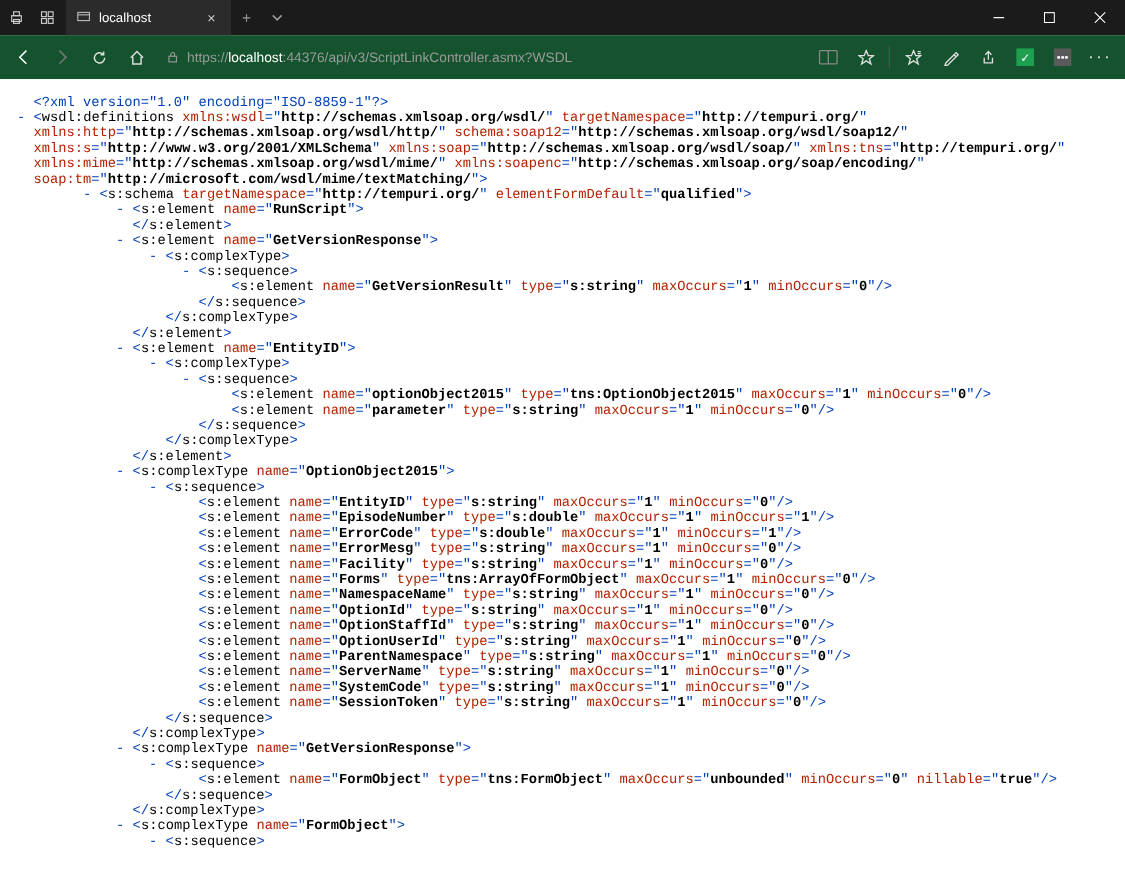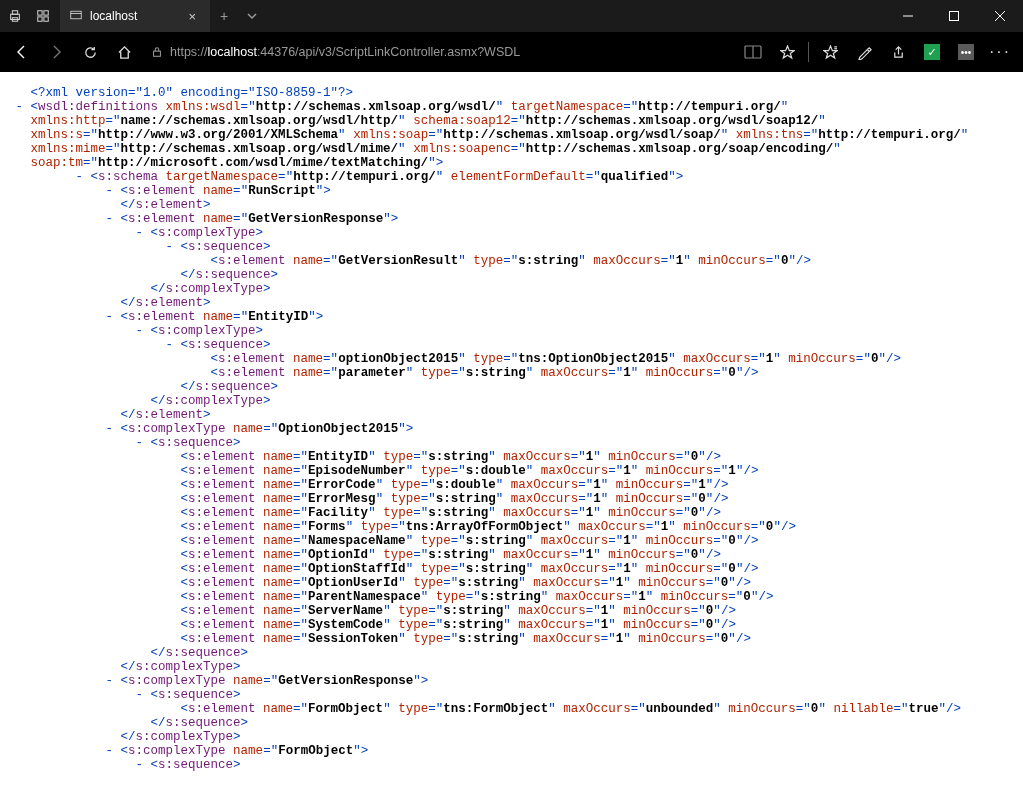--- a/index.html
+++ b/index.html
@@ -38,21 +38,21 @@
 .tab-close { font-size: 13px; color: #ccc; margin-left: auto; padding: 0 4px; }
 .tab-plus { display: flex; align-items: center; padding: 0 10px; color: #999; font-size: 14px; }
 .tab-chev { display: flex; align-items: center; padding: 0 8px; color: #999; }
 .spacer { flex: 1; }
 .win-controls { display: flex; }
 .win-btn { width: 46px; height: 32px; display: flex; align-items: center; justify-content: center; color: #fff; }
 .win-btn svg { width: 10px; height: 10px; }
 
 .navbar {
   height: 40px;
-  background: #000000;
+  background: #14532d;
   display: flex;
   align-items: center;
   padding: 0 6px;
   gap: 2px;
 }
 .nav-btn { width: 32px; height: 32px; display: flex; align-items: center; justify-content: center; color: #ddd; }
 .nav-btn.dim { color: #777; }
 .addr {
   flex: 1;
   height: 28px;
@@ -79,21 +79,21 @@
   font-size: 12.5px;
   line-height: 1.12;
   color: #000;
 }
 .content::-webkit-scrollbar { width: 16px; }
 .content::-webkit-scrollbar-track { background: #f0f0f0; }
 .content::-webkit-scrollbar-thumb { background: #c5c5c5; }
 
 .l { white-space: pre; }
 .pi { color: #003fb8; } 
-.tag { color: #701a75; } 
+.tag { color: #000000; } 
 .attr { color: #b22200; } 
 .valb { color: #000; font-weight: bold; }
 .punct { color: #003fb8; }
 .dash { color: #003fb8; }
 
 </style>
 </head>
 <body>
 
 <div class="titlebar">
@@ -227,21 +227,21 @@
       </div>
     <div class="r-btn">
         <span style="font-size:16px;color:#ddd;letter-spacing:2px">···</span>
       </div>
   </div>
 </div>
 
 <div class="content" id="xml-out">
     <div class="l">   <span class="pi">&lt;?xml version="1.0" encoding="ISO-8859-1"?&gt;</span></div>
     <div class="l"> <span class="dash">-</span> <span class="punct">&lt;</span><span class="tag">wsdl:definitions</span><span class="attr"> xmlns:wsdl</span><span class="punct">=</span><span class="punct">"</span><span class="valb">http://schemas.xmlsoap.org/wsdl/</span><span class="punct">"</span><span class="attr"> targetNamespace</span><span class="punct">=</span><span class="punct">"</span><span class="valb">http://tempuri.org/</span><span class="punct">"</span></div>
-    <div class="l">  <span class="attr"> xmlns:http</span><span class="punct">=</span><span class="punct">"</span><span class="valb">name://schemas.xmlsoap.org/wsdl/http/</span><span class="punct">"</span><span class="attr"> schema:soap12</span><span class="punct">=</span><span class="punct">"</span><span class="valb">http://schemas.xmlsoap.org/wsdl/soap12/</span><span class="punct">"</span></div>
+    <div class="l">  <span class="attr"> xmlns:http</span><span class="punct">=</span><span class="punct">"</span><span class="valb">http://schemas.xmlsoap.org/wsdl/http/</span><span class="punct">"</span><span class="attr"> schema:soap12</span><span class="punct">=</span><span class="punct">"</span><span class="valb">http://schemas.xmlsoap.org/wsdl/soap12/</span><span class="punct">"</span></div>
     <div class="l">  <span class="attr"> xmlns:s</span><span class="punct">=</span><span class="punct">"</span><span class="valb">http://www.w3.org/2001/XMLSchema</span><span class="punct">"</span><span class="attr"> xmlns:soap</span><span class="punct">=</span><span class="punct">"</span><span class="valb">http://schemas.xmlsoap.org/wsdl/soap/</span><span class="punct">"</span><span class="attr"> xmlns:tns</span><span class="punct">=</span><span class="punct">"</span><span class="valb">http://tempuri.org/</span><span class="punct">"</span></div>
     <div class="l">  <span class="attr"> xmlns:mime</span><span class="punct">=</span><span class="punct">"</span><span class="valb">http://schemas.xmlsoap.org/wsdl/mime/</span><span class="punct">"</span><span class="attr"> xmlns:soapenc</span><span class="punct">=</span><span class="punct">"</span><span class="valb">http://schemas.xmlsoap.org/soap/encoding/</span><span class="punct">"</span></div>
     <div class="l">  <span class="attr"> soap:tm</span><span class="punct">=</span><span class="punct">"</span><span class="valb">http://microsoft.com/wsdl/mime/textMatching/</span><span class="punct">"</span><span class="punct">&gt;</span></div>
     <div class="l">         <span class="dash">-</span> <span class="punct">&lt;</span><span class="tag">s:schema</span><span class="attr"> targetNamespace</span><span class="punct">=</span><span class="punct">"</span><span class="valb">http://tempuri.org/</span><span class="punct">"</span><span class="attr"> elementFormDefault</span><span class="punct">=</span><span class="punct">"</span><span class="valb">qualified</span><span class="punct">"</span><span class="punct">&gt;</span></div>
     <div class="l">             <span class="dash">-</span> <span class="punct">&lt;</span><span class="tag">s:element</span><span class="attr"> name</span><span class="punct">=</span><span class="punct">"</span><span class="valb">RunScript</span><span class="punct">"</span><span class="punct">&gt;</span></div>
     <div class="l">               <span class="punct">&lt;/</span><span class="tag">s:element</span><span class="punct">&gt;</span></div>
     <div class="l">             <span class="dash">-</span> <span class="punct">&lt;</span><span class="tag">s:element</span><span class="attr"> name</span><span class="punct">=</span><span class="punct">"</span><span class="valb">GetVersionResponse</span><span class="punct">"</span><span class="punct">&gt;</span></div>
     <div class="l">                 <span class="dash">-</span> <span class="punct">&lt;</span><span class="tag">s:complexType</span><span class="punct">&gt;</span></div>
     <div class="l">                     <span class="dash">-</span> <span class="punct">&lt;</span><span class="tag">s:sequence</span><span class="punct">&gt;</span></div>
     <div class="l">                           <span class="punct">&lt;</span><span class="tag">s:element</span><span class="attr"> name</span><span class="punct">=</span><span class="punct">"</span><span class="valb">GetVersionResult</span><span class="punct">"</span><span class="attr"> type</span><span class="punct">=</span><span class="punct">"</span><span class="valb">s:string</span><span class="punct">"</span><span class="attr"> maxOccurs</span><span class="punct">=</span><span class="punct">"</span><span class="valb">1</span><span class="punct">"</span><span class="attr"> minOccurs</span><span class="punct">=</span><span class="punct">"</span><span class="valb">0</span><span class="punct">"</span><span class="punct">/&gt;</span></div>

